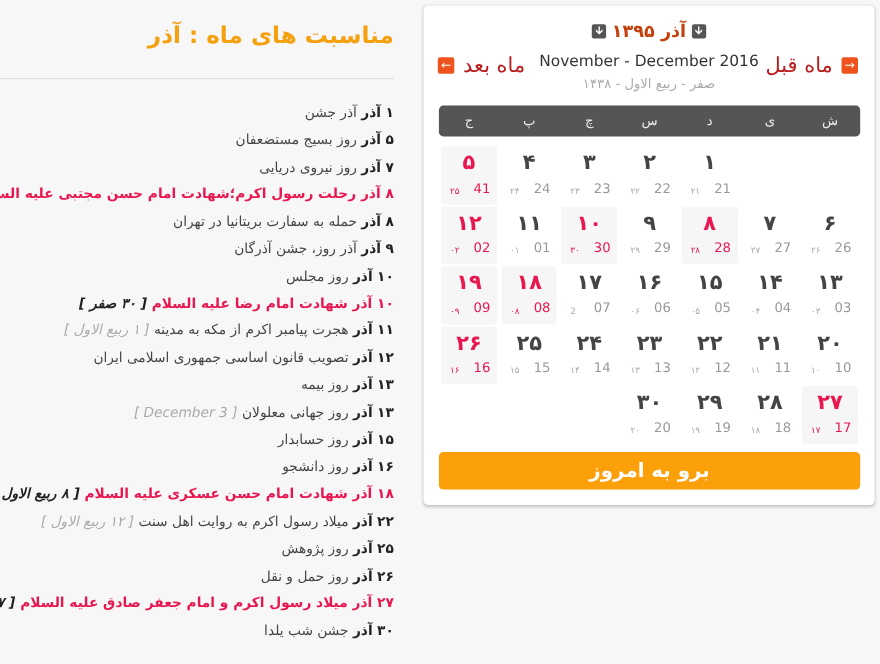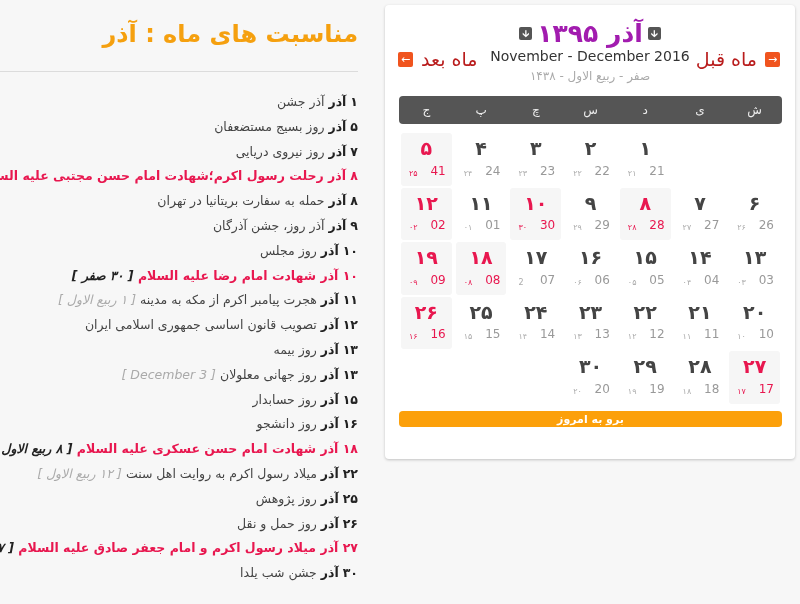--- a/index.html
+++ b/index.html
@@ -1,33 +1,33 @@
 <!DOCTYPE html>
 <html><head>
 <meta charset="utf-8">
 <style>
   * { box-sizing: border-box; margin: 0; padding: 0; }
   html, body { width: 800px; height: 604px; overflow: hidden; }
   body { background: #f7f7f7; font-family: "DejaVu Sans", sans-serif; position: relative; color: #333; }
 
   
   .events { position: absolute; left: 0; top: 0; width: 360px; height: 604px; direction: rtl; }
-  .events-title { position: absolute; right: 2px; top: 20px; font-size: 24px; font-weight: bold; color: #f5a00f; white-space: nowrap; }
+  .events-title { position: absolute; right: 2px; top: 20px; font-size: 21px; font-weight: bold; color: #f5a00f; white-space: nowrap; }
   .events-divider { position: absolute; right: 2px; top: 71px; width: 358px; height: 1px; background: #dcdcdc; }
   .events-list { position: absolute; right: 2px; top: 92px; width: 360px; list-style: none; }
   .events-list li { height: 24.8px; line-height: 20px; font-size: 12.5px; white-space: nowrap; text-align: right; color: #444; }
   .events-list .day { font-weight: bold; color: #222; }
   .events-list li.holiday, .events-list li.holiday .day { color: #e8174f; font-weight: bold; }
   .events-list .note { font-style: italic; color: #aaa; }
   .events-list li.holiday .note { color: #222; font-weight: bold; text-align: center; }
 
   
   .card { position: absolute; left: 385px; top: 5px; width: 410px; height: 454px; background: #fff; border-radius: 4px; box-shadow: 0 1px 3px rgba(0,0,0,0.22); }
   .month-title { position: absolute; left: 0; right: 0; top: 14px; text-align: center; direction: rtl; display: flex; justify-content: center; align-items: center; gap: 5px; }
-  .month-title .label { font-size: 25px; font-weight: bold; color: #a21caf; }
+  .month-title .label { font-size: 16px; font-weight: bold; color: #c2410c; }
   .sq-icon { display: inline-flex; width: 13px; height: 13px; background: #555; color: #fff; border-radius: 2px; font-size: 10px; align-items: center; justify-content: center; line-height: 1; }
   .gregorian { position: absolute; left: 0; right: 0; top: 43px; text-align: center; font-size: 14px; color: #333; }
   .hijri { position: absolute; left: 0; right: 0; top: 64px; text-align: center; font-size: 12px; color: #aaa; direction: rtl; }
   .nav { position: absolute; top: 43px; display: flex; align-items: center; gap: 8px; direction: rtl; cursor: pointer; }
   .nav.prev { right: 15px; }
   .nav.next { left: 13px; }
   .nav .label { font-size: 19px; font-weight: normal; color: #b91c1c; }
   .nav .arrow { width: 15px; height: 15px; background: #f0541e; color: #fff; border-radius: 2px; display: inline-flex; align-items: center; justify-content: center; font-size: 11px; line-height: 1; }
 
   .weekdays { position: absolute; left: 14px; top: 91px; width: 383px; height: 28px; background: #555; border-radius: 4px; display: flex; direction: rtl; }
@@ -38,21 +38,21 @@
   .cell.empty { cursor: default; }
   .cell.holiday { background: #f6f6f6; }
   .cell .num { position: absolute; left: 0; right: 0; top: 4px; text-align: center; font-size: 19px; font-weight: bold; color: #444; }
   .cell .greg { position: absolute; left: 10px; bottom: 8px; font-size: 12px; color: #999; direction: ltr; }
   .cell .hij { position: absolute; right: 8px; bottom: 8px; font-size: 8px; color: #aaa; }
   .cell.holiday .num, .cell.holiday .greg, .cell.holiday .hij { color: #e8174f; }
   
   .cell .greg { left: auto; right: 6px; }
   .cell .hij { right: auto; left: 8px; }
 
-  .today-btn { position: absolute; left: 14px; top: 406px; width: 383px; height: 16px; background: #fca00a; border: none; border-radius: 4px; color: #fff; font-size: 11px; font-weight: bold; font-family: "DejaVu Sans", sans-serif; cursor: pointer; direction: rtl; }
+  .today-btn { position: absolute; left: 14px; top: 406px; width: 383px; height: 34px; background: #fca00a; border: none; border-radius: 4px; color: #fff; font-size: 18px; font-weight: bold; font-family: "DejaVu Sans", sans-serif; cursor: pointer; direction: rtl; }
 </style>
 </head>
 <body>
 
 <section class="events">
   <h1 class="events-title">مناسبت های ماه : آذر</h1>
   <div class="events-divider"></div>
   <ul class="events-list" id="events-list">
       <li><span class="day">۱</span> <span class="day">آذر</span> <span>آذر جشن</span></li>
       <li><span class="day">۵</span> <span class="day">آذر</span> <span>روز بسیج مستضعفان</span></li>

